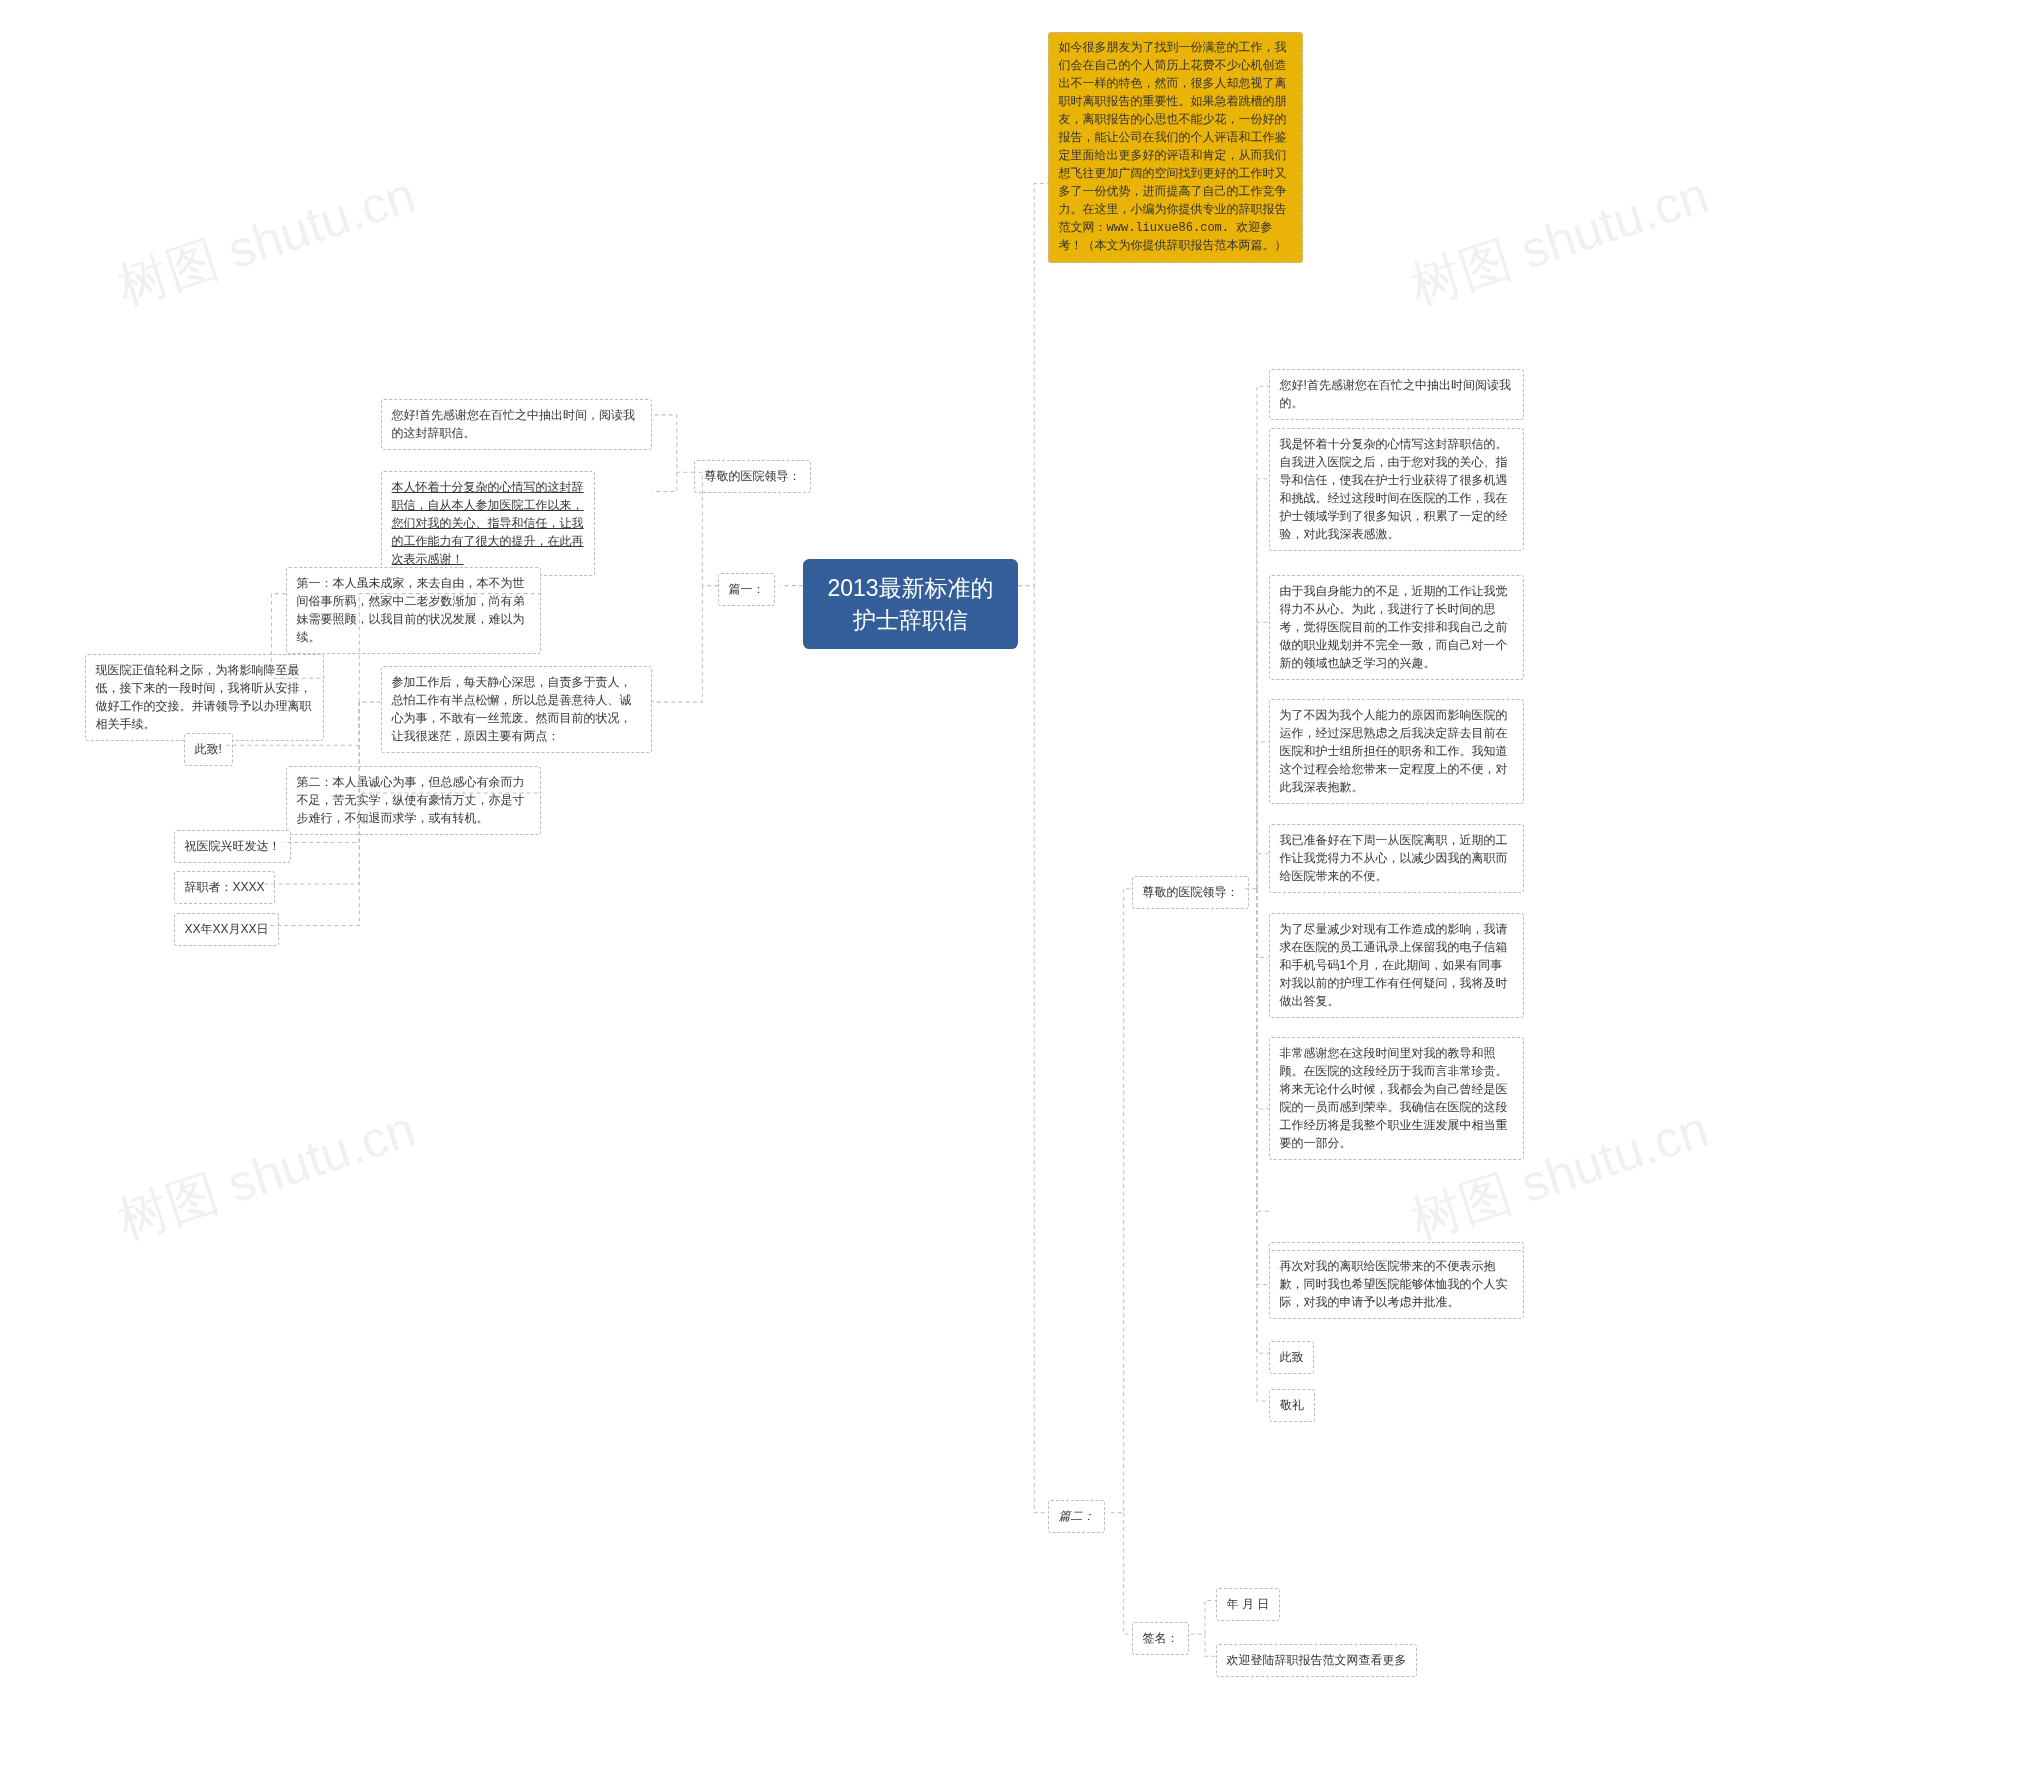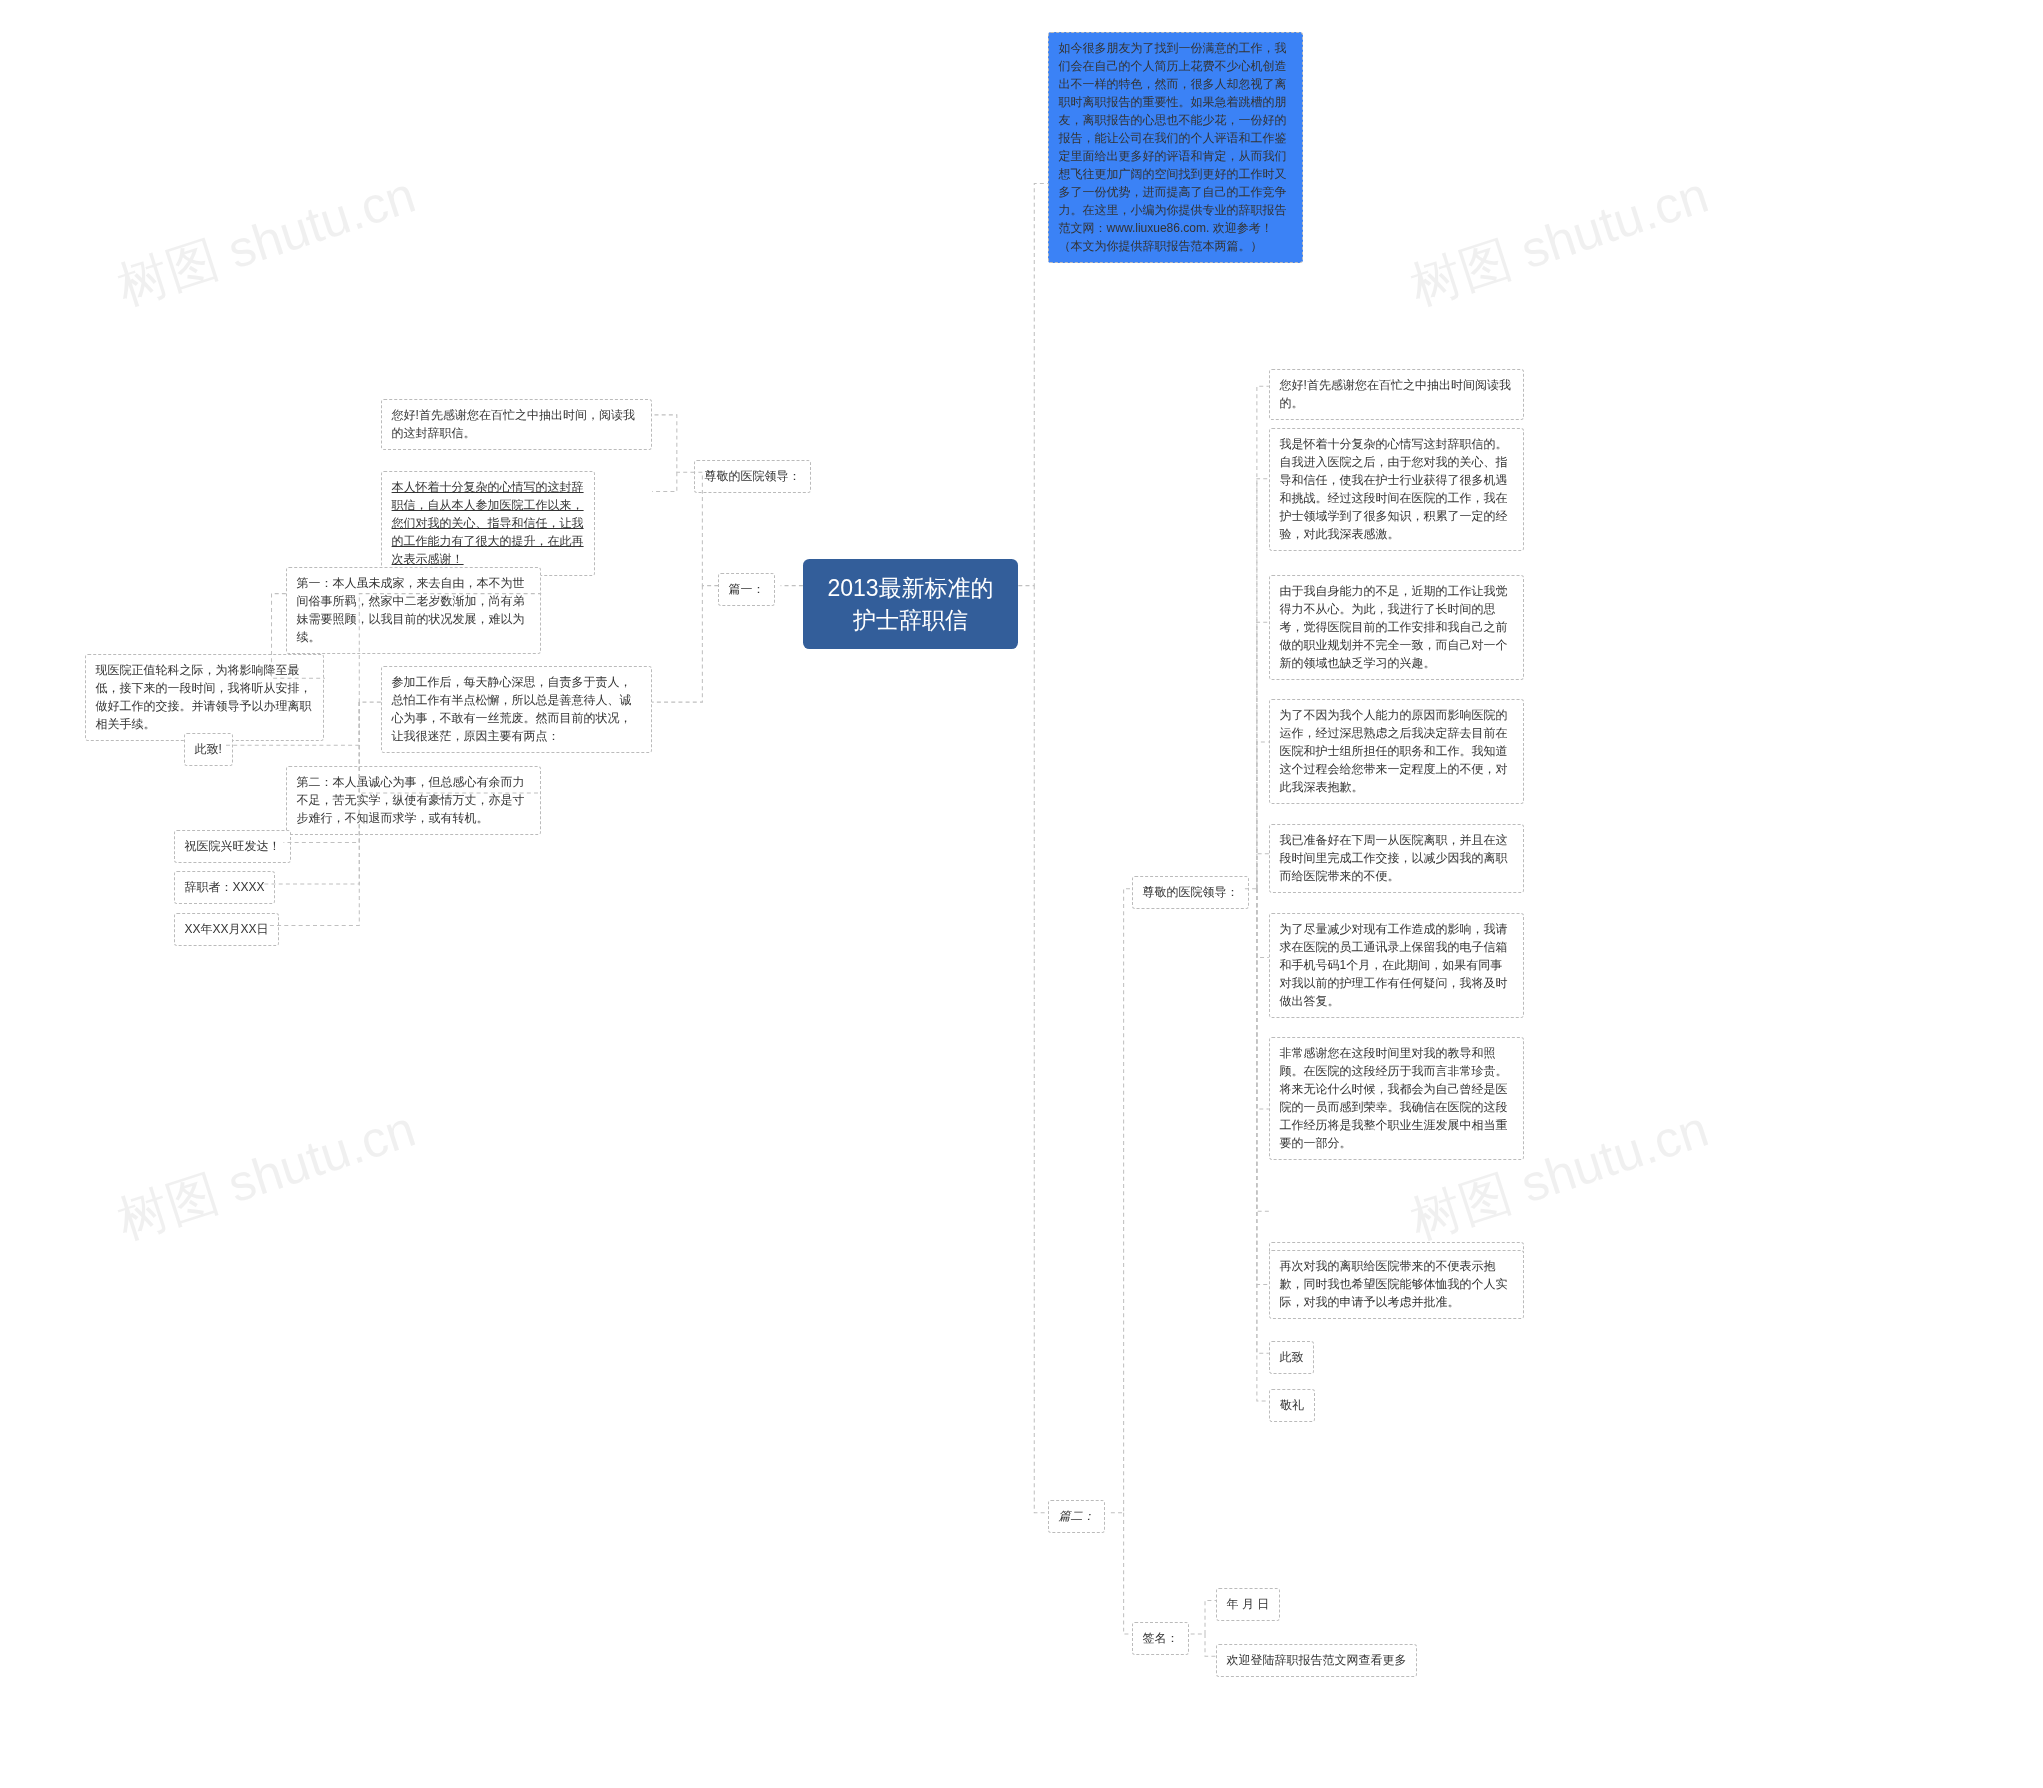--- a/index.html
+++ b/index.html
@@ -29,21 +29,21 @@
     position: absolute;
     background: #335e9a;
     color: #ffffff;
     border-radius: 6.4px;
     padding: 12.8px 17.6px;
     font-size: 23px;
     text-align: center;
     line-height: 1.4;
     width: 215px;
   }
-  .gray { background: #3b82f6; }
+  .gray { background: #eab308; font-family: Liberation Mono, monospace; }
   .watermark {
     position: absolute;
     color: rgba(0,0,0,0.06);
     font-size: 51px;
     transform: rotate(-18deg);
     pointer-events: none;
     user-select: none;
     white-space: nowrap;
   }
   svg.connector {
@@ -93,21 +93,21 @@
 <div class="node" style="left:174px; top:913px;">XX年XX月XX日</div>
 
 <div class="node" style="left:1048px; top:1500px;font-style:italic;">篇二：</div>
 
 <div class="node" style="left:1132px; top:876px;">尊敬的医院领导：</div>
 
 <div class="node" style="left:1269px; top:369px; width:255px;">您好!首先感谢您在百忙之中抽出时间阅读我的。</div>
 <div class="node" style="left:1269px; top:428px; width:255px;">我是怀着十分复杂的心情写这封辞职信的。自我进入医院之后，由于您对我的关心、指导和信任，使我在护士行业获得了很多机遇和挑战。经过这段时间在医院的工作，我在护士领域学到了很多知识，积累了一定的经验，对此我深表感激。</div>
 <div class="node" style="left:1269px; top:575px; width:255px;">由于我自身能力的不足，近期的工作让我觉得力不从心。为此，我进行了长时间的思考，觉得医院目前的工作安排和我自己之前做的职业规划并不完全一致，而自己对一个新的领域也缺乏学习的兴趣。</div>
 <div class="node" style="left:1269px; top:699px; width:255px;">为了不因为我个人能力的原因而影响医院的运作，经过深思熟虑之后我决定辞去目前在医院和护士组所担任的职务和工作。我知道这个过程会给您带来一定程度上的不便，对此我深表抱歉。</div>
-<div class="node" style="left:1269px; top:824px; width:255px;">我已准备好在下周一从医院离职，并且在这段时间里完成工作交接，以减少因我的离职而给医院带来的不便。</div>
+<div class="node" style="left:1269px; top:824px; width:255px;">我已准备好在下周一从医院离职，近期的工作让我觉得力不从心，以减少因我的离职而给医院带来的不便。</div>
 <div class="node" style="left:1269px; top:913px; width:255px;">为了尽量减少对现有工作造成的影响，我请求在医院的员工通讯录上保留我的电子信箱和手机号码1个月，在此期间，如果有同事对我以前的护理工作有任何疑问，我将及时做出答复。</div>
 <div class="node" style="left:1269px; top:1037px; width:255px;">非常感谢您在这段时间里对我的教导和照顾。在医院的这段经历于我而言非常珍贵。将来无论什么时候，我都会为自己曾经是医院的一员而感到荣幸。我确信在医院的这段工作经历将是我整个职业生涯发展中相当重要的一部分。</div>
 <div class="node" style="left:1269px; top:1242px; width:255px;">祝医院领导和所有同事身体健康、工作顺利!</div>
 <div class="node" style="left:1269px; top:1250px; width:255px;">再次对我的离职给医院带来的不便表示抱歉，同时我也希望医院能够体恤我的个人实际，对我的申请予以考虑并批准。</div>
 <div class="node" style="left:1269px; top:1341px;">此致</div>
 <div class="node" style="left:1269px; top:1389px;padding-left:10px;">敬礼</div>
 
 <div class="node" style="left:1132px; top:1622px;">签名：</div>
 <div class="node" style="left:1216px; top:1588px;">年 月 日</div>
 <div class="node" style="left:1216px; top:1644px;">欢迎登陆辞职报告范文网查看更多</div>

